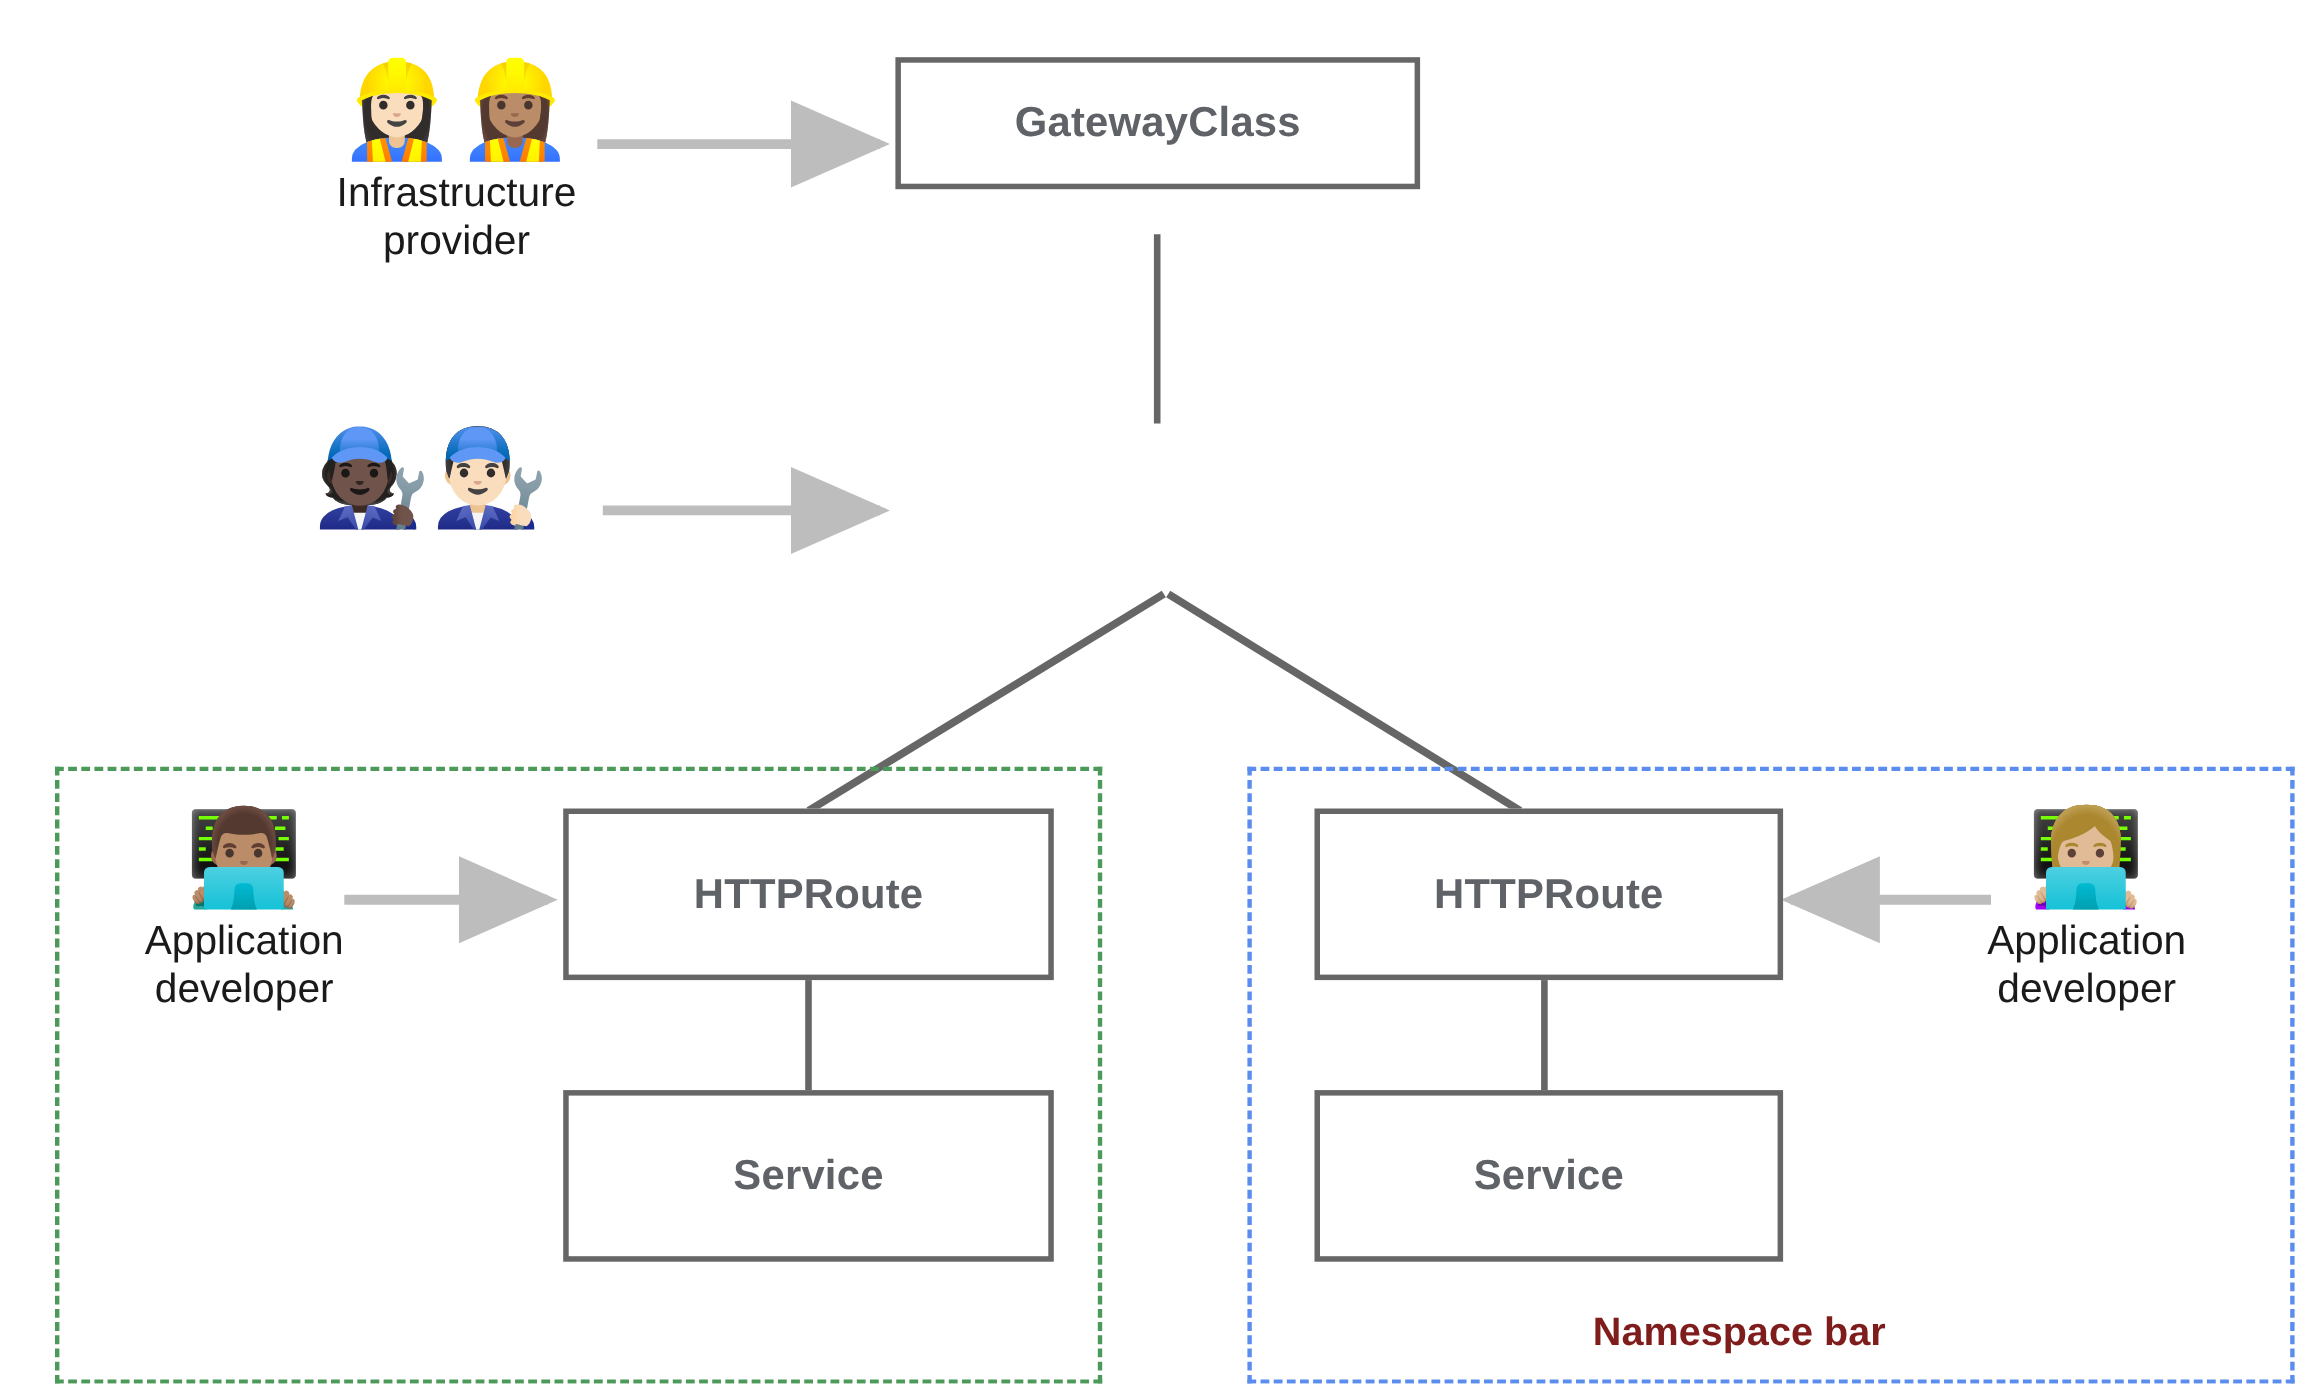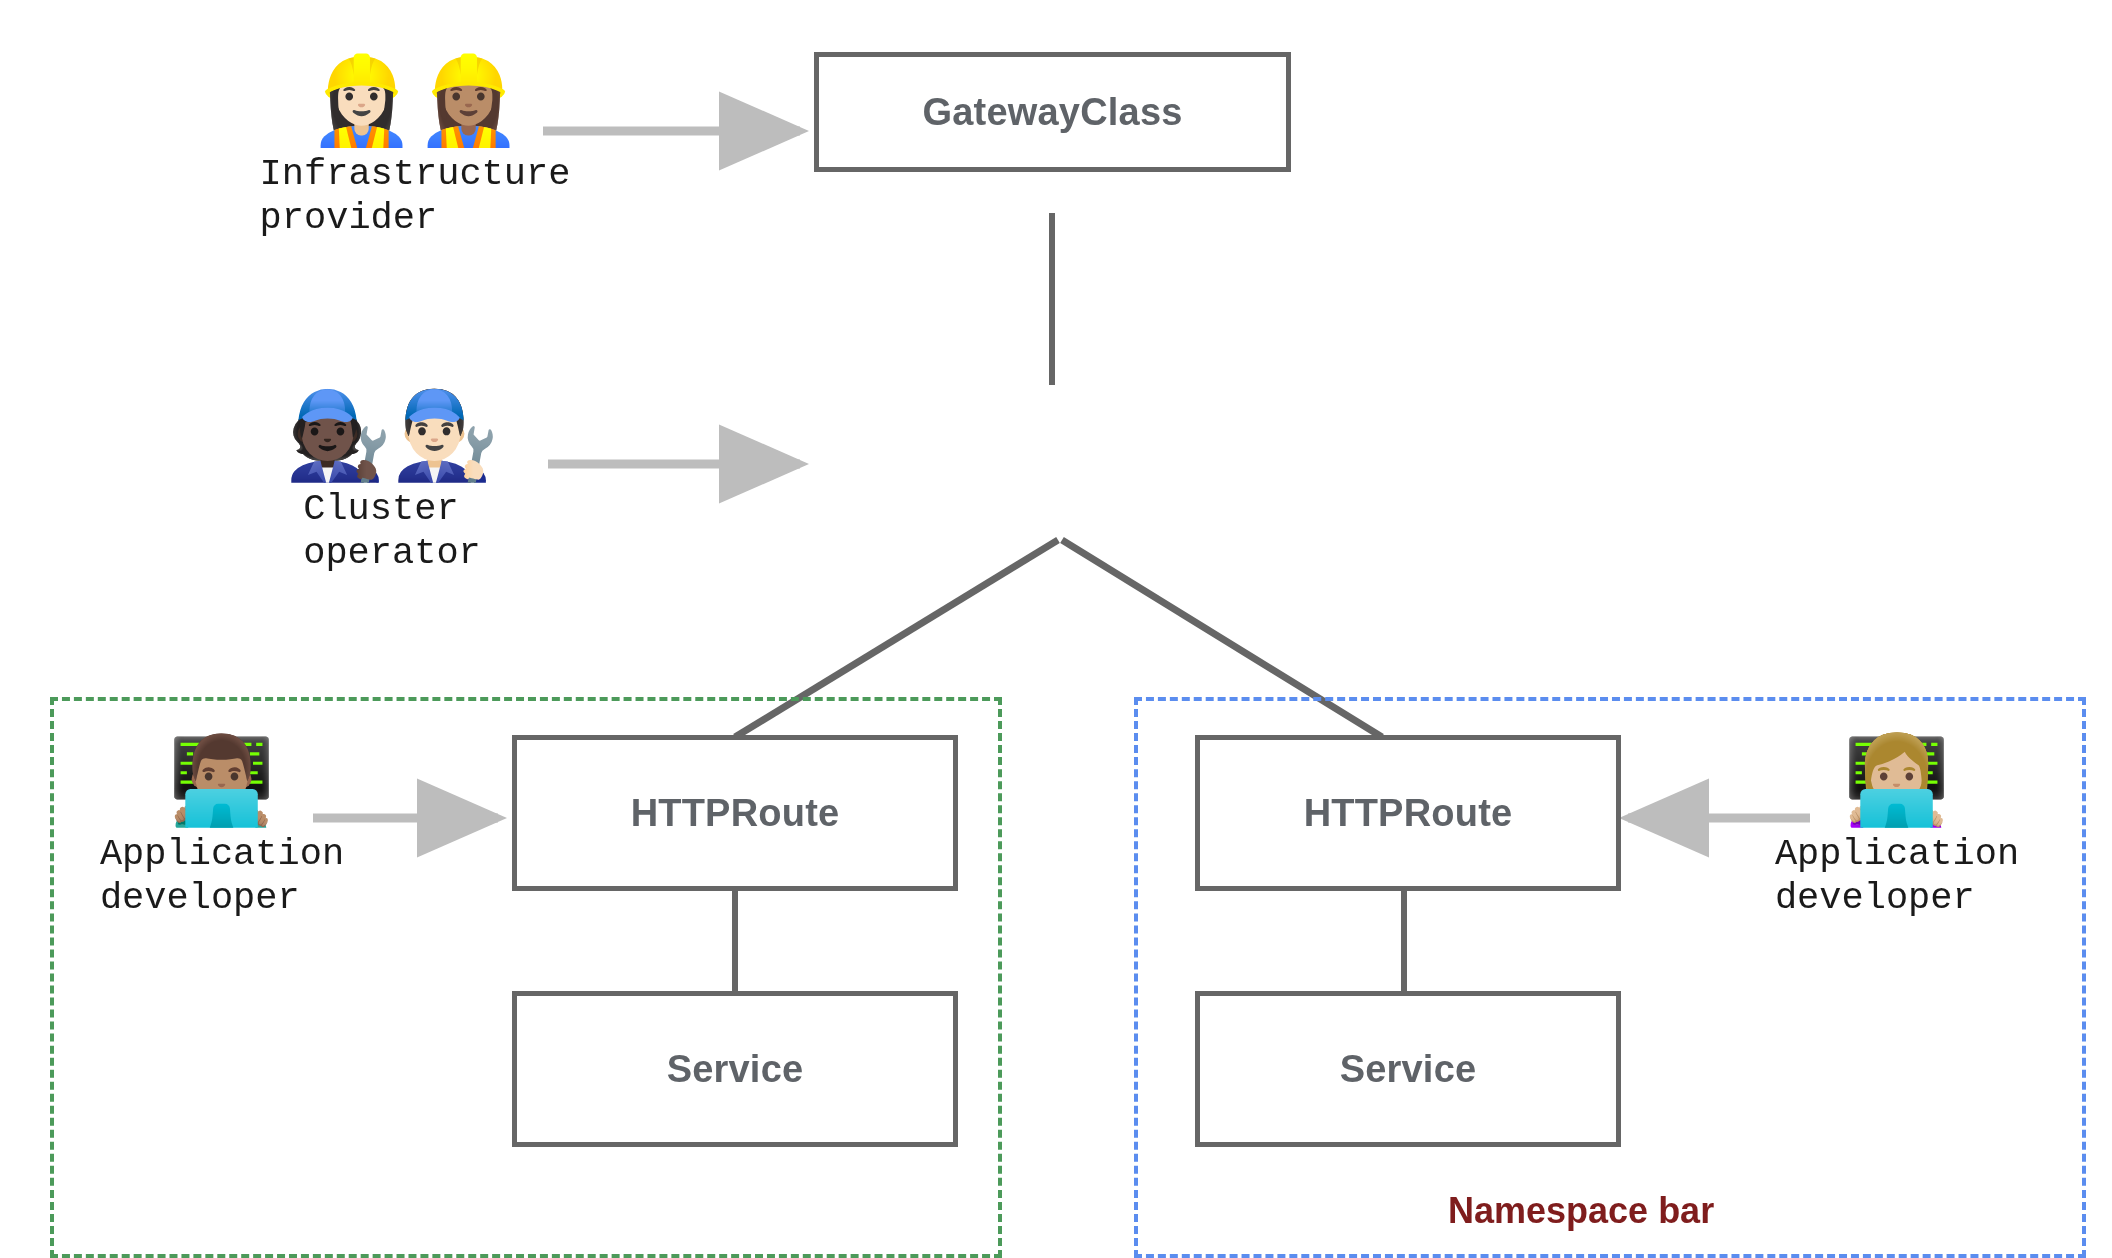--- a/index.html
+++ b/index.html
@@ -70,24 +70,25 @@
     width: 340px;
   }
   .persona-emoji {
     font-size: 86px;
     line-height: 1.05;
     white-space: nowrap;
     font-family: "DejaVu Sans", sans-serif;
   }
   .persona-caption {
     margin-top: 8px;
-    font-family: Liberation Mono, monospace;
+    font-family: Liberation Sans, sans-serif;
     font-size: 37px;
     color: #1a1a1a;
     line-height: 1.18;
+    text-align: center;
     white-space: pre-line;
   }
 </style>
 </head>
 <body>
 
 <div id="stage">
 
   <svg id="wires" viewBox="0 0 2112 1258" xmlns="http://www.w3.org/2000/svg">
     <defs>
@@ -138,22 +139,20 @@
   </div>
 
   <div class="persona" style="left:245px; top:55px;">
     <span class="persona-emoji">👷🏻‍♀️👷🏽‍♀️</span>
     <span class="persona-caption">Infrastructure
 provider</span>
   </div>
 
   <div class="persona" style="left:222px; top:390px;">
     <span class="persona-emoji">🧑🏿‍🔧👨🏻‍🔧</span>
-    <span class="persona-caption">Cluster
-operator</span>
   </div>
 
   <div class="persona" style="left:52px; top:735px;">
     <span class="persona-emoji">👨🏽‍💻</span>
     <span class="persona-caption">Application
 developer</span>
   </div>
 
   <div class="persona" style="left:1727px; top:735px;">
     <span class="persona-emoji">👩🏼‍💻</span>

